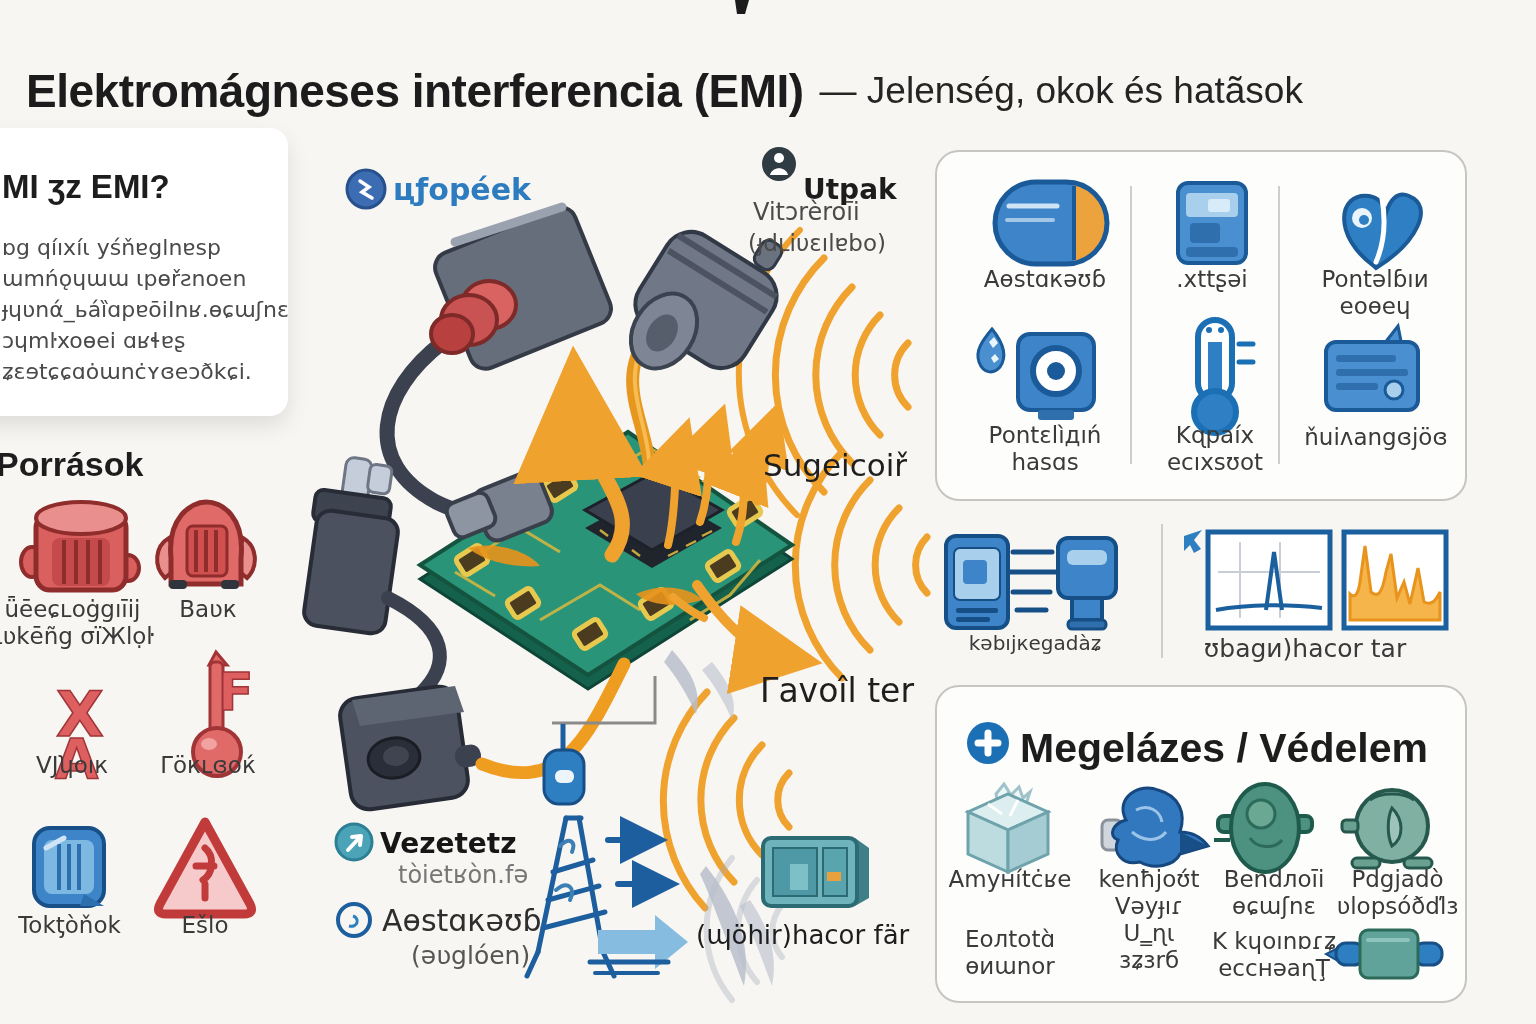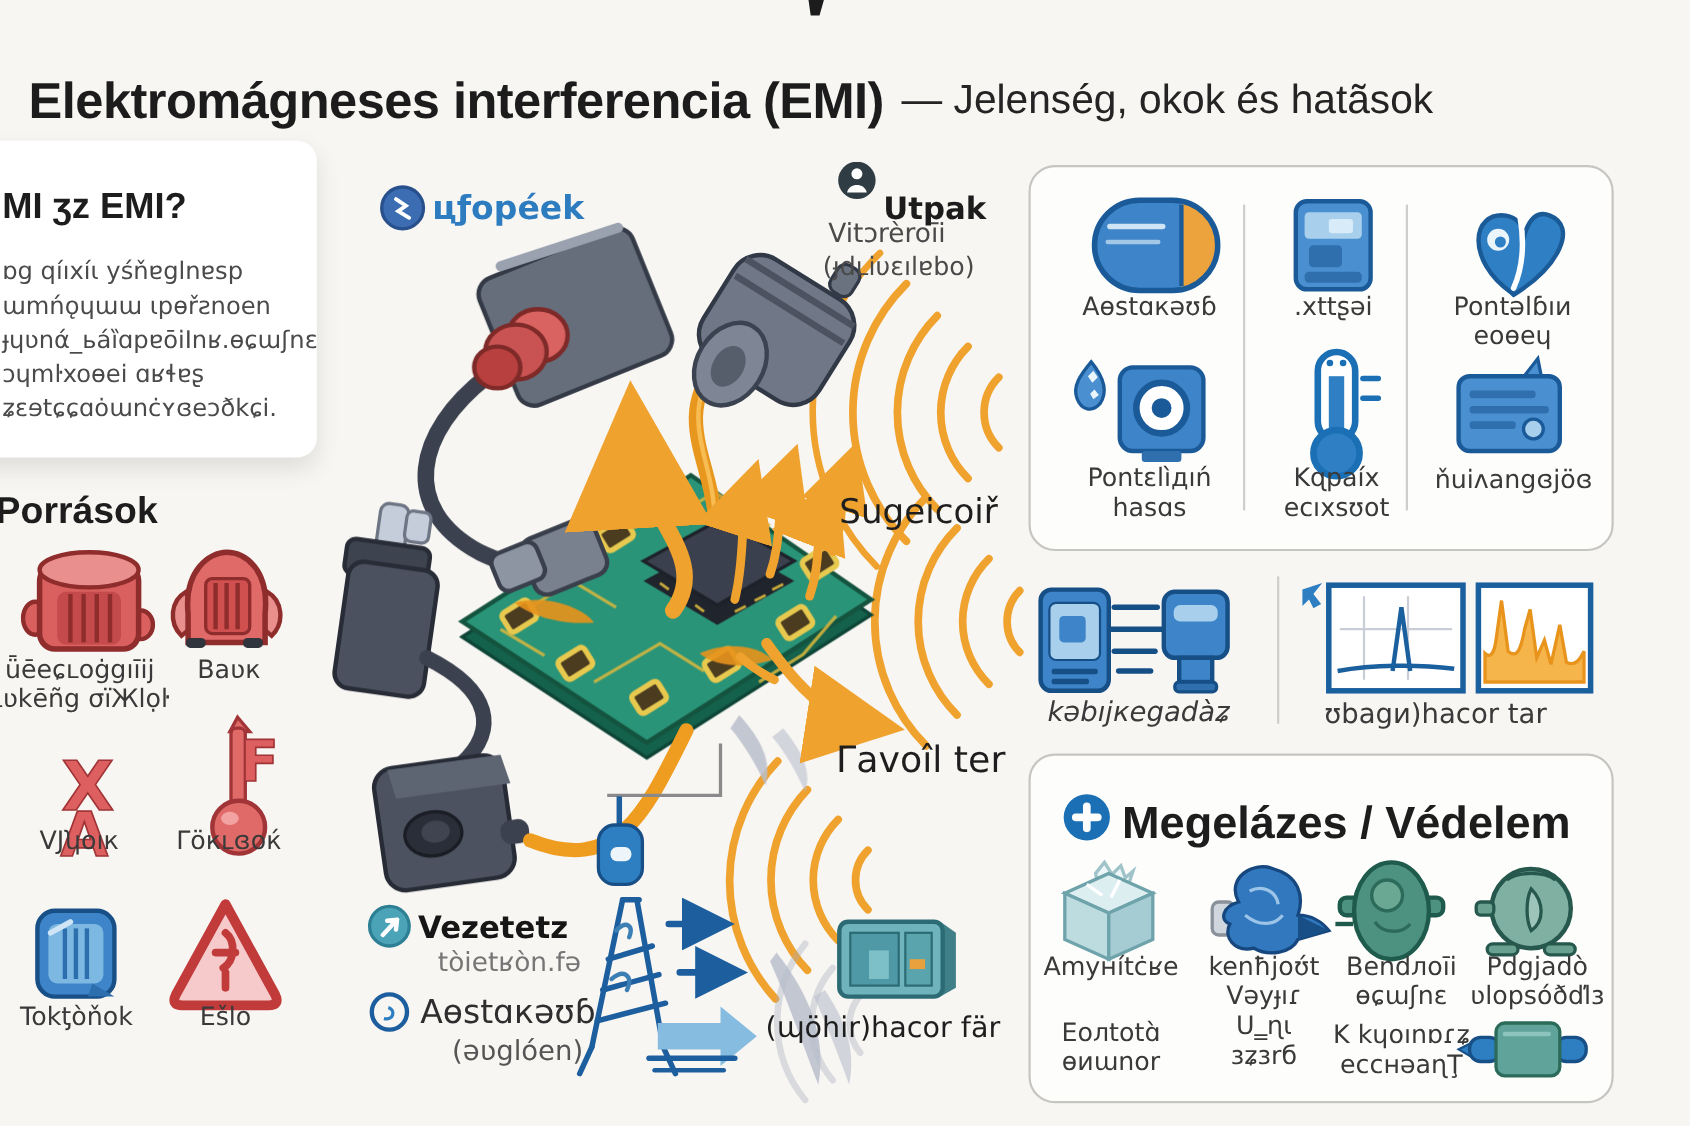--- a/index.html
+++ b/index.html
@@ -451,21 +451,21 @@
   <div class="lbl center z2" style="left:955px;top:422px;width:180px;">
     <span style="display:block">Pontɛlìдıń</span>
     <span style="display:block">hasɑs</span>
   </div>
   <div class="lbl center z2" style="left:1140px;top:422px;width:150px;">
     <span style="display:block">Kɋpaíx</span>
     <span style="display:block">ecıxsʊot</span>
   </div>
   <div class="lbl center z2" style="left:1292px;top:424px;width:168px;">ňuiʌangɞjöɞ</div>
 
-  <div class="lbl center z2" style="left:930px;top:632px;width:210px;font-size:25px;font-style:italic;">kǝbıjкegadàʑ</div>
+  <div class="lbl center z2" style="left:930px;top:632px;width:210px;font-size:20px;">kǝbıjкegadàʑ</div>
   <div class="lbl center z2" style="left:1155px;top:634px;width:300px;font-size:25px;">ʊbagи)hacor tar</div>
 
   <div class="lbl h1 z2" style="left:1020px;top:724px;font-size:41px;font-weight:700;">Megelázes / Védelem</div>
   <div class="lbl center z2" style="left:935px;top:866px;width:150px;">Amyнítċʁe</div>
   <div class="lbl center z2" style="left:1085px;top:866px;width:128px;">
     <span style="display:block">kenħjoʊ́t</span>
     <span style="display:block">Vəyɟıɾ</span>
     <span style="display:block">U‗ɳɩ</span>
     <span style="display:block">ɜʑɜrб</span>
   </div>

